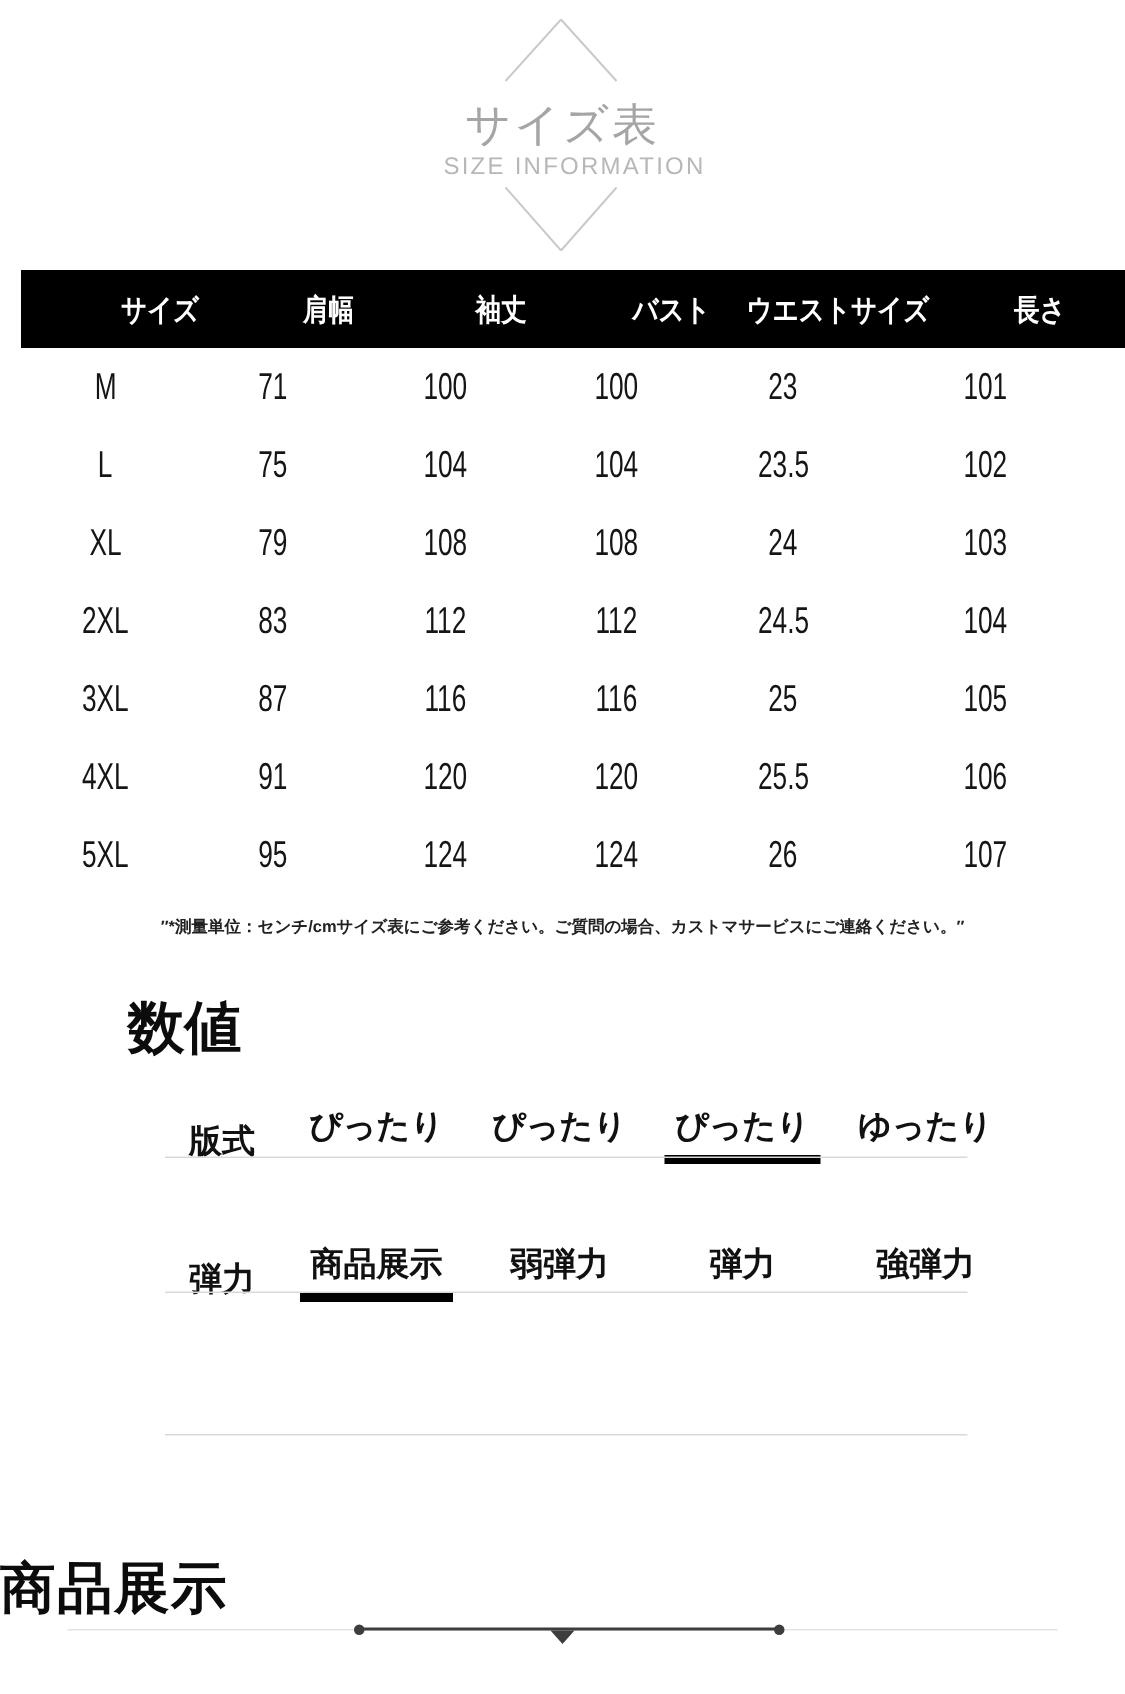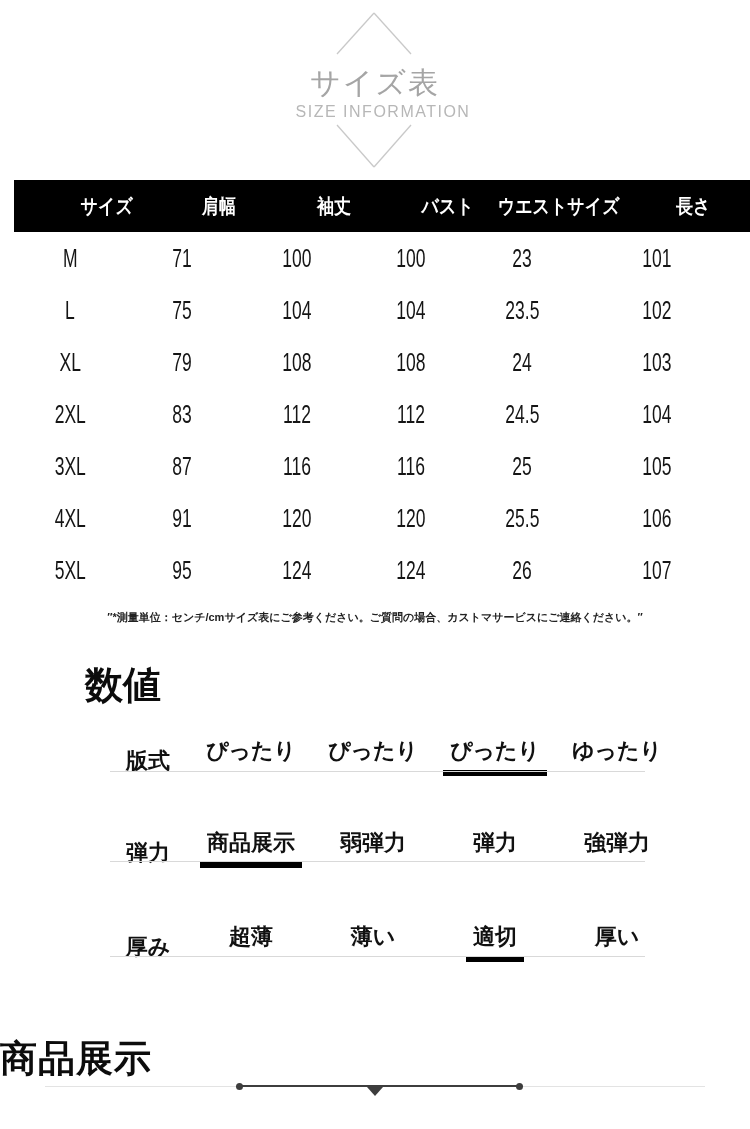--- a/index.html
+++ b/index.html
@@ -152,27 +152,20 @@
 
   <div class="mrow" id="mrow1">
     <span class="mcell">弾力</span>
     <span class="mcell"><span class="opt selected">商品展示</span></span>
     <span class="mcell"><span class="opt">弱弾力</span></span>
     <span class="mcell"><span class="opt">弾力</span></span>
     <span class="mcell"><span class="opt">強弾力</span></span>
   </div>
   <div class="mline" id="mline1"></div>
 
-  <div class="mrow" id="mrow2">
-    <span class="mcell">厚み</span>
-    <span class="mcell"><span class="opt">超薄</span></span>
-    <span class="mcell"><span class="opt">薄い</span></span>
-    <span class="mcell"><span class="opt selected">適切</span></span>
-    <span class="mcell"><span class="opt">厚い</span></span>
-  </div>
   <div class="mline" id="mline2"></div>
 
   <div class="pd-heading">商品展示</div>
   <div class="pd-lightline"></div>
   <div class="pd-darkline"></div>
   <div class="pd-dot" id="pd-dot-l"></div>
   <div class="pd-dot" id="pd-dot-r"></div>
   <div class="pd-tri"></div>
 
 </div>

